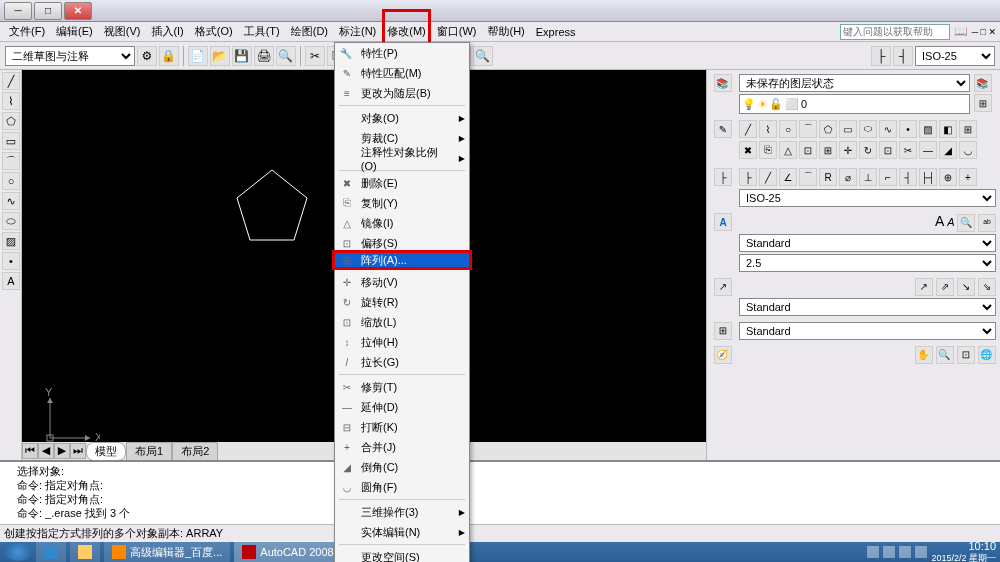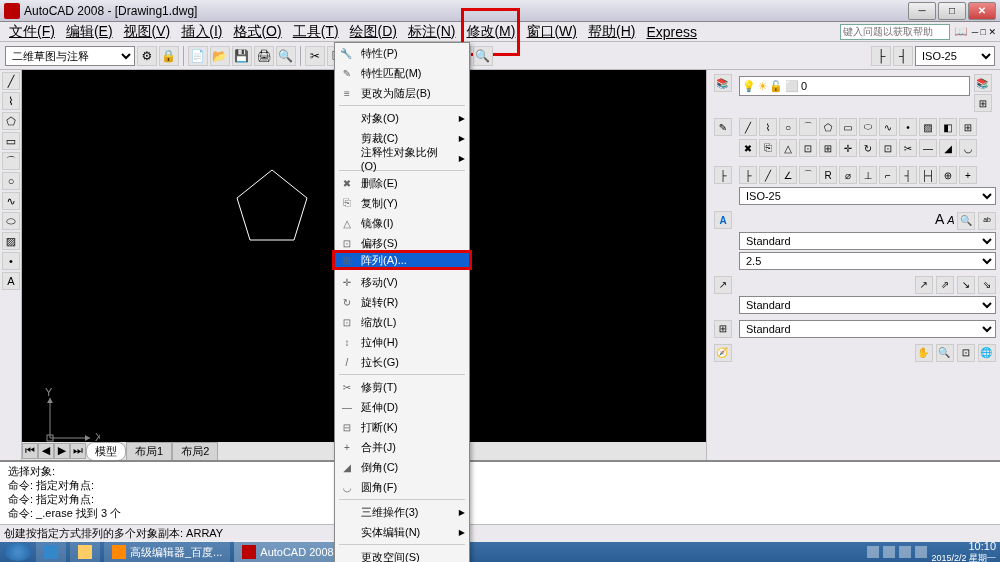--- a/index.html
+++ b/index.html
@@ -7,21 +7,21 @@
     
     .titlebar { height: 22px; background: linear-gradient(#e8e8f0, #c8c8d8); display: flex; align-items: center; justify-content: space-between; padding: 0 4px; border-bottom: 1px solid #888; }
     .titlebar-left { display: flex; align-items: center; gap: 4px; }
     .app-icon { width: 16px; height: 16px; background: #b00; border-radius: 2px; }
     .titlebar-text { font-size: 12px; }
     .titlebar-buttons { display: flex; gap: 2px; }
     .tb-btn { width: 28px; height: 18px; background: linear-gradient(#f0f0f0,#d0d0d0); border: 1px solid #888; border-radius: 2px; display: flex; align-items: center; justify-content: center; font-size: 10px; cursor: pointer; }
     .tb-close { background: linear-gradient(#e88,#c44); color: #fff; font-weight: bold; }
     
     .menubar { height: 20px; background: #ebe9ed; display: flex; align-items: center; padding: 0 4px; gap: 1px; border-bottom: 1px solid #bbb; }
-    .menu-item { padding: 2px 5px; cursor: pointer; font-size: 14px; text-decoration: underline; }
+    .menu-item { padding: 2px 5px; cursor: pointer; font-size: 11px; }
     .menu-item.highlighted { border: 3px solid #d00; padding: 12px 2px; }
     .menubar-right { margin-left: auto; display: flex; align-items: center; gap: 4px; padding-left: 48px; }
     .help-input { width: 110px; height: 16px; border: 1px solid #7a9; font-size: 10px; padding: 0 2px; }
     
     .toolbar { height: 28px; background: #ebe9ed; display: flex; align-items: center; padding: 2px 5px; gap: 2px; border-bottom: 1px solid #bbb; }
     .tb-combo { width: 130px; height: 20px; border: 1px solid #888; background: #fff; font-size: 11px; padding: 0 2px; }
     .tb-icon { width: 20px; height: 20px; background: #e4e4e4; border: 1px solid #ccc; display: flex; align-items: center; justify-content: center; font-size: 12px; cursor: pointer; }
     .tb-sep { width: 1px; height: 20px; background: #aaa; margin: 0 2px; }
     
     .layer-bar { height: 26px; background: #ebe9ed; display: flex; align-items: center; padding: 2px 4px; gap: 2px; border-bottom: 1px solid #bbb; }
@@ -45,21 +45,21 @@
     .dm-item.highlighted { background: #1060d0; color: #fff; border: 3px solid #d00; margin: -3px; position: relative; z-index: 1; }
     .dm-icon { width: 16px; height: 16px; display: flex; align-items: center; justify-content: center; font-size: 10px; color: #666; }
     .dm-sep { height: 1px; background: #ccc; margin: 2px 4px; }
     .dm-arrow { margin-left: auto; font-size: 8px; }
     
     .right-panels { width: 294px; background: #ebe9ed; border-left: 1px solid #bbb; overflow: hidden; padding: 4px; display: flex; flex-direction: column; gap: 6px; }
     .panel-row { display: flex; gap: 2px; flex-wrap: wrap; margin-bottom: 3px; }
     .pi { width: 18px; height: 18px; background: #e4e4e4; border: 1px solid #ccc; cursor: pointer; display: flex; align-items: center; justify-content: center; font-size: 10px; }
     .panel-combo { width: 100%; height: 18px; border: 1px solid #888; background: #fff; font-size: 11px; padding: 0 2px; }
     
-    .command-area { position: absolute; bottom: 38px; left: 0; right: 0; height: 64px; background: #fff; border-top: 2px solid #888; font-family: SimSun, monospace; font-size: 12px; padding: 2px 8px; overflow: hidden; }
+    .command-area { position: absolute; bottom: 38px; left: 0; right: 0; height: 64px; background: #fff; border-top: 2px solid #888; font-family: SimSun, monospace; font-size: 12px; padding: 2px 17px; overflow: hidden; }
     .cmd-line { line-height: 14px; }
     
     .statusbar { position: absolute; bottom: 20px; left: 0; right: 0; height: 18px; background: #ebe9ed; border-top: 1px solid #bbb; display: flex; align-items: center; padding: 0 4px; font-size: 11px; }
     
     .taskbar { position: absolute; bottom: 0; left: 0; right: 0; height: 20px; background: linear-gradient(#3a6ea5, #2a5e95); display: flex; align-items: center; gap: 4px; padding: 0 4px; }
     .start-btn { width: 28px; height: 18px; background: radial-gradient(circle, #4a90d0, #2060a0); border-radius: 50%; cursor: pointer; }
     .task-item { height: 24px; padding: 0 8px; background: rgba(255,255,255,0.15); display: flex; align-items: center; gap: 4px; color: #fff; font-size: 10px; cursor: pointer; border-radius: 2px; }
     .task-item.active { background: rgba(255,255,255,0.3); }
     .task-icon { width: 14px; height: 14px; background: #f80; }
     .tray { margin-left: auto; display: flex; align-items: center; gap: 4px; color: #fff; font-size: 10px; }
@@ -70,24 +70,20 @@
     
     .panel-side { display: flex; gap: 4px; }
     .panel-left-icon { width: 24px; display: flex; flex-direction: column; gap: 2px; align-items: center; }
     .panel-content { flex: 1; }
     .panel-right-icons { width: 22px; display: flex; flex-direction: column; gap: 2px; }
   </style>
 </head>
 <body>
 
 <div class="titlebar">
-  <div class="titlebar-left">
-    <div class="app-icon"></div>
-    <span class="titlebar-text">AutoCAD 2008 - [Drawing1.dwg]</span>
-  </div>
   <div class="titlebar-buttons">
     <div class="tb-btn">─</div>
     <div class="tb-btn">□</div>
     <div class="tb-btn tb-close">✕</div>
   </div>
 </div>
 
 <div class="menubar">
   <span class="menu-item">文件(F)</span>
   <span class="menu-item">编辑(E)</span>
@@ -189,20 +185,21 @@
       <div class="ct-tab">布局2</div>
     </div>
   </div>
 
   <div class="right-panels">
     <div class="panel-side">
       <div class="panel-left-icon">
           <div class="pi">📚</div>
         </div>
       <div class="panel-content">
+        <select class="panel-combo"><option>未保存的图层状态</option></select>
         <div class="layer-combo" style="width:100%;margin-top:2px">
           <span style="color:#fa0">💡</span>
             <span style="color:#fa0">☀</span>
             <span>🔓</span>
             <span>⬜</span>
           <span>0</span>
         </div>
       </div>
       <div class="panel-right-icons">
         <div class="pi">📚</div>

